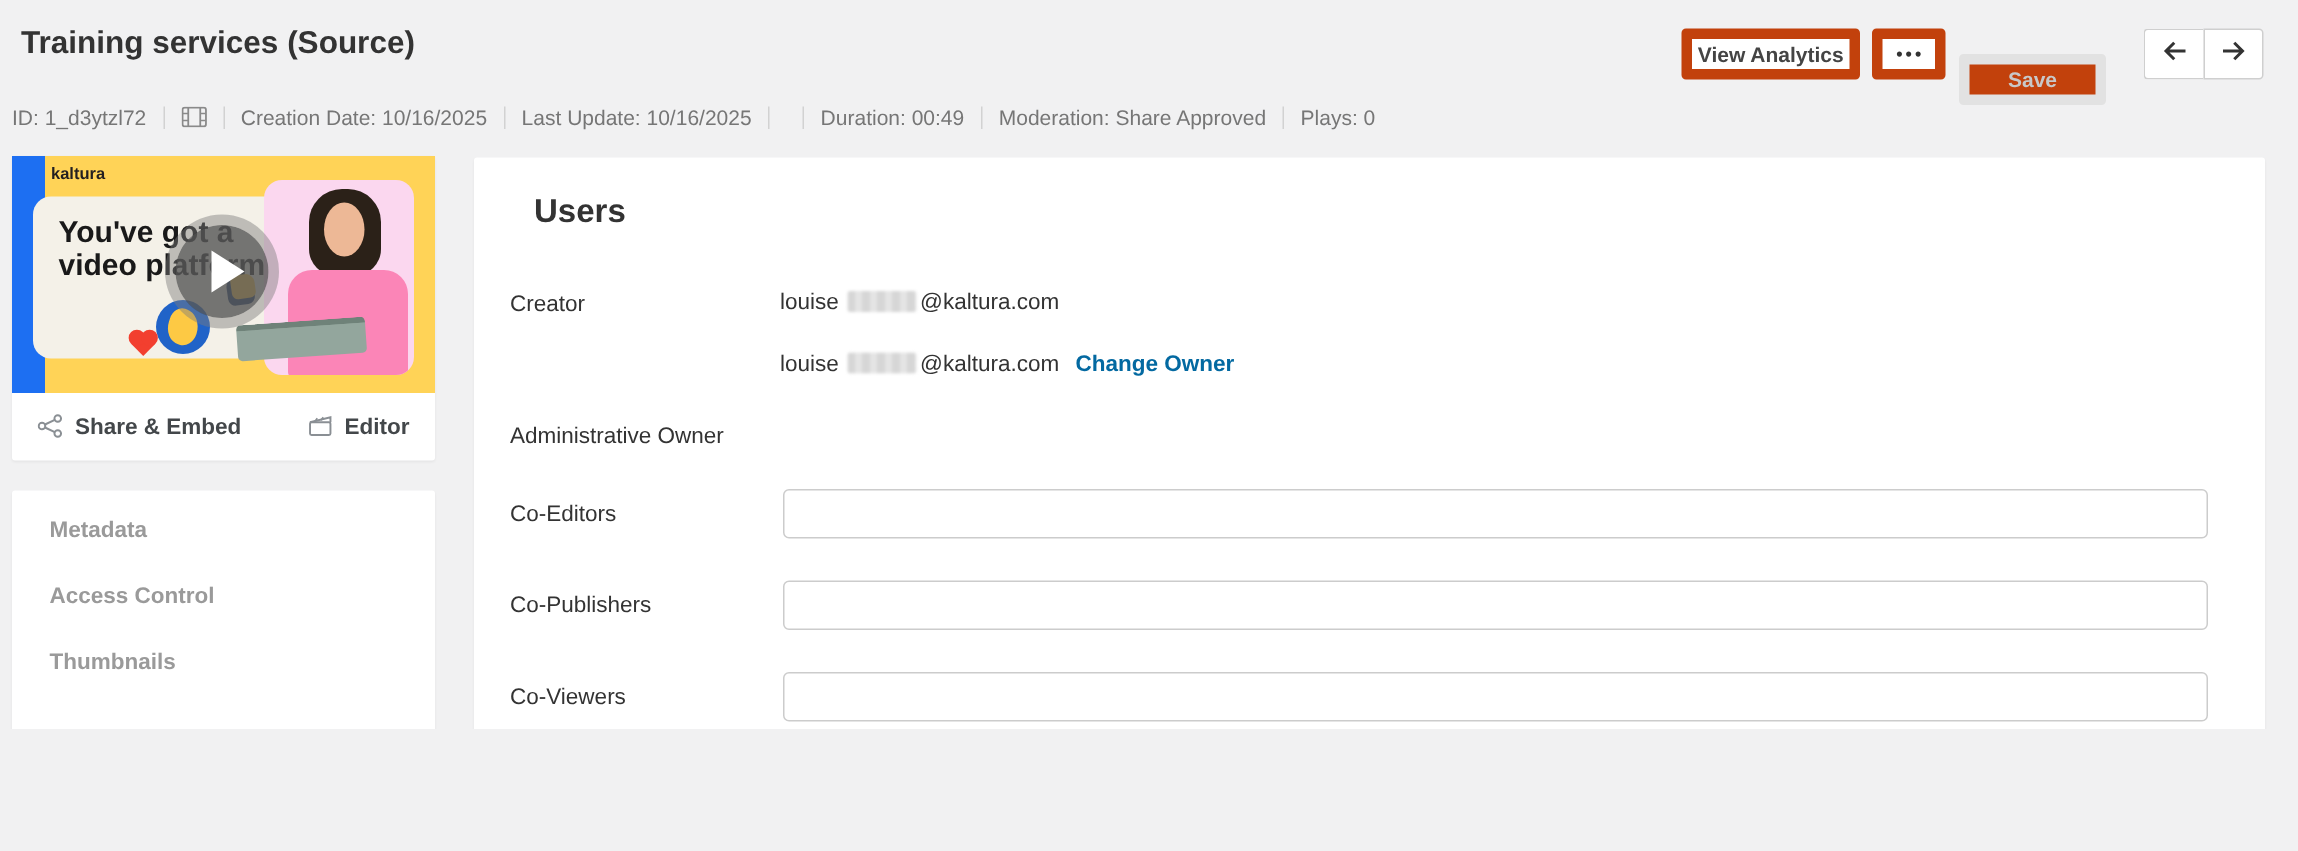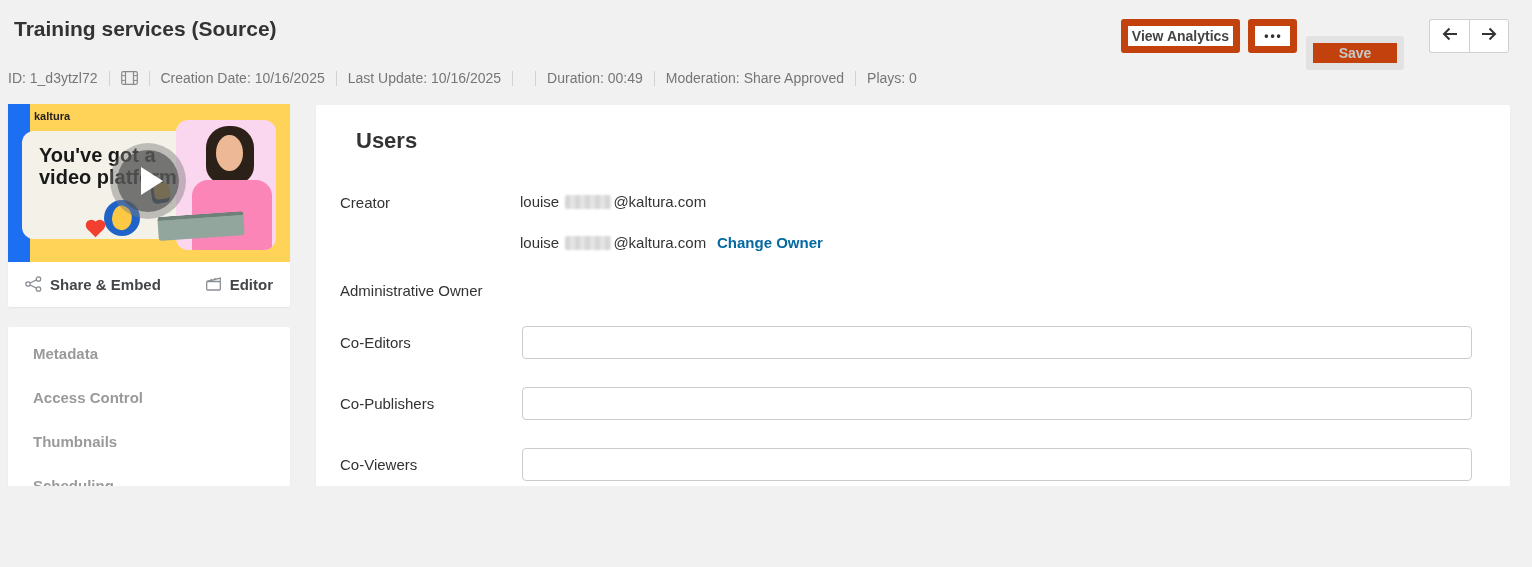--- a/index.html
+++ b/index.html
@@ -187,23 +187,20 @@
   <div class="card menu-card">
     <div class="menu-item">
         <span>Metadata</span>
       </div>
     <div class="menu-item">
         <span>Access Control</span>
       </div>
     <div class="menu-item">
         <span>Thumbnails</span>
       </div>
-    <div class="menu-item">
-        <span>Scheduling</span>
-      </div>
   </div>
 
   <div class="card main-card">
     <div class="users-title">Users</div>
 
     <div class="frm-label" style="top:89px;">Creator</div>
     <div class="frm-value" style="top:88px;">
       <span>louise</span> <span class="redacted"></span><span>@kaltura.com</span>
     </div>
 

